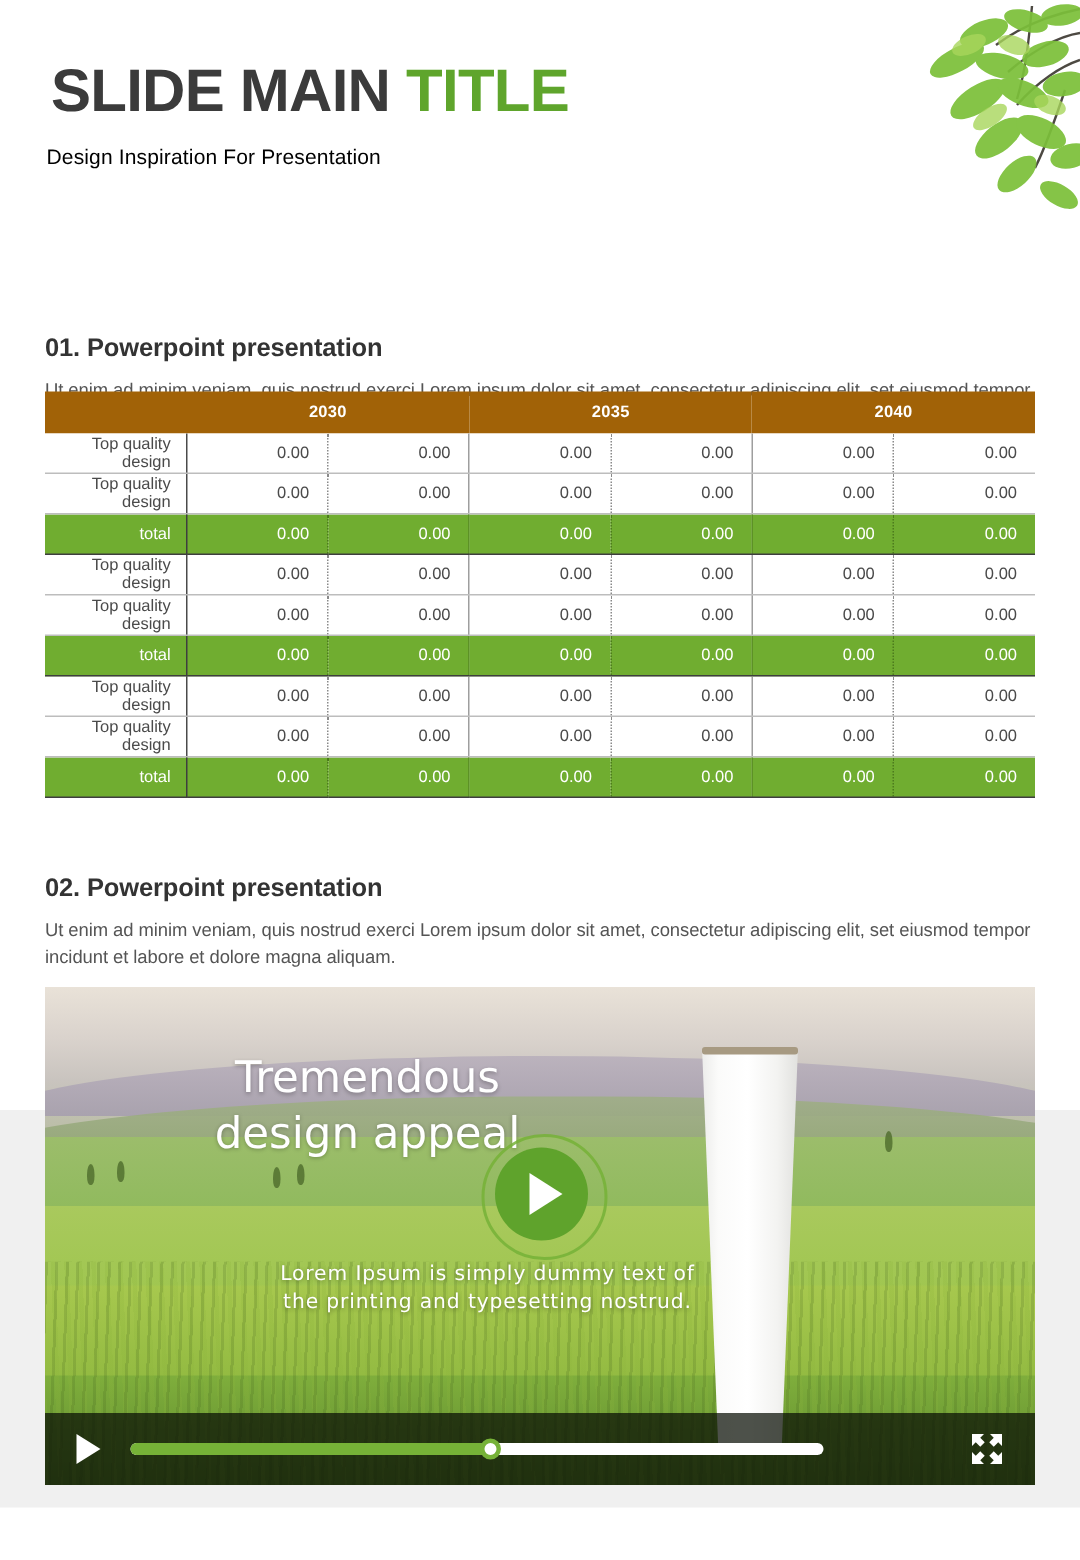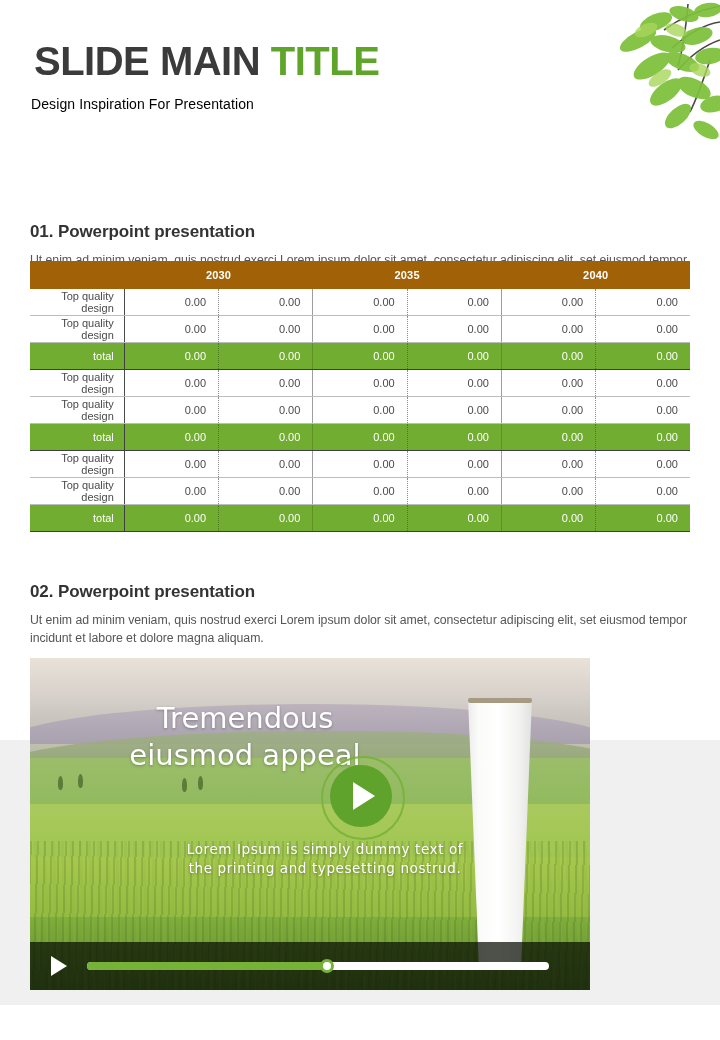--- a/index.html
+++ b/index.html
@@ -149,21 +149,21 @@
   td.div-dot   { border-right: 1px dotted #8a8a8a; }
   .row-total td.div-solid { border-right: 1px solid #5d9126; }
   .row-total td.div-dot   { border-right: 1px dotted #4c7b1d; }
   .row-total td.label-cell { border-right: 1px solid #3e3e3e; }
 
   
   .video-block {
     position: absolute;
     left: 30px;
     top: 658px;
-    width: 560px;
+    width: 660px;
     height: 332px;
     z-index: 2;
     overflow: hidden;
     background: #8aa86a;
   }
   .video-scene {
     position: absolute;
     inset: 0;
     overflow: hidden;
   }
@@ -535,21 +535,21 @@
     <div class="tree" style="left:152px; top:120px;"></div>
     <div class="tree" style="left:168px; top:118px;"></div>
     <div class="tree" style="left:560px; top:96px;"></div>
   </div>
 
   <div class="tube-cap"></div>
   <div class="tube"></div>
 
   <div class="video-headline">
     <span>Tremendous</span><br>
-    <span>eiusmod appeal</span>
+    <span>design appeal</span>
   </div>
 
   <div class="play-ring"></div>
   <div class="play-circle"></div>
 
   <div class="video-caption">Lorem Ipsum is simply dummy text of the printing and typesetting nostrud.</div>
 
   <div class="control-bar">
     <div class="ctl-play"></div>
     <div class="progress-track">

